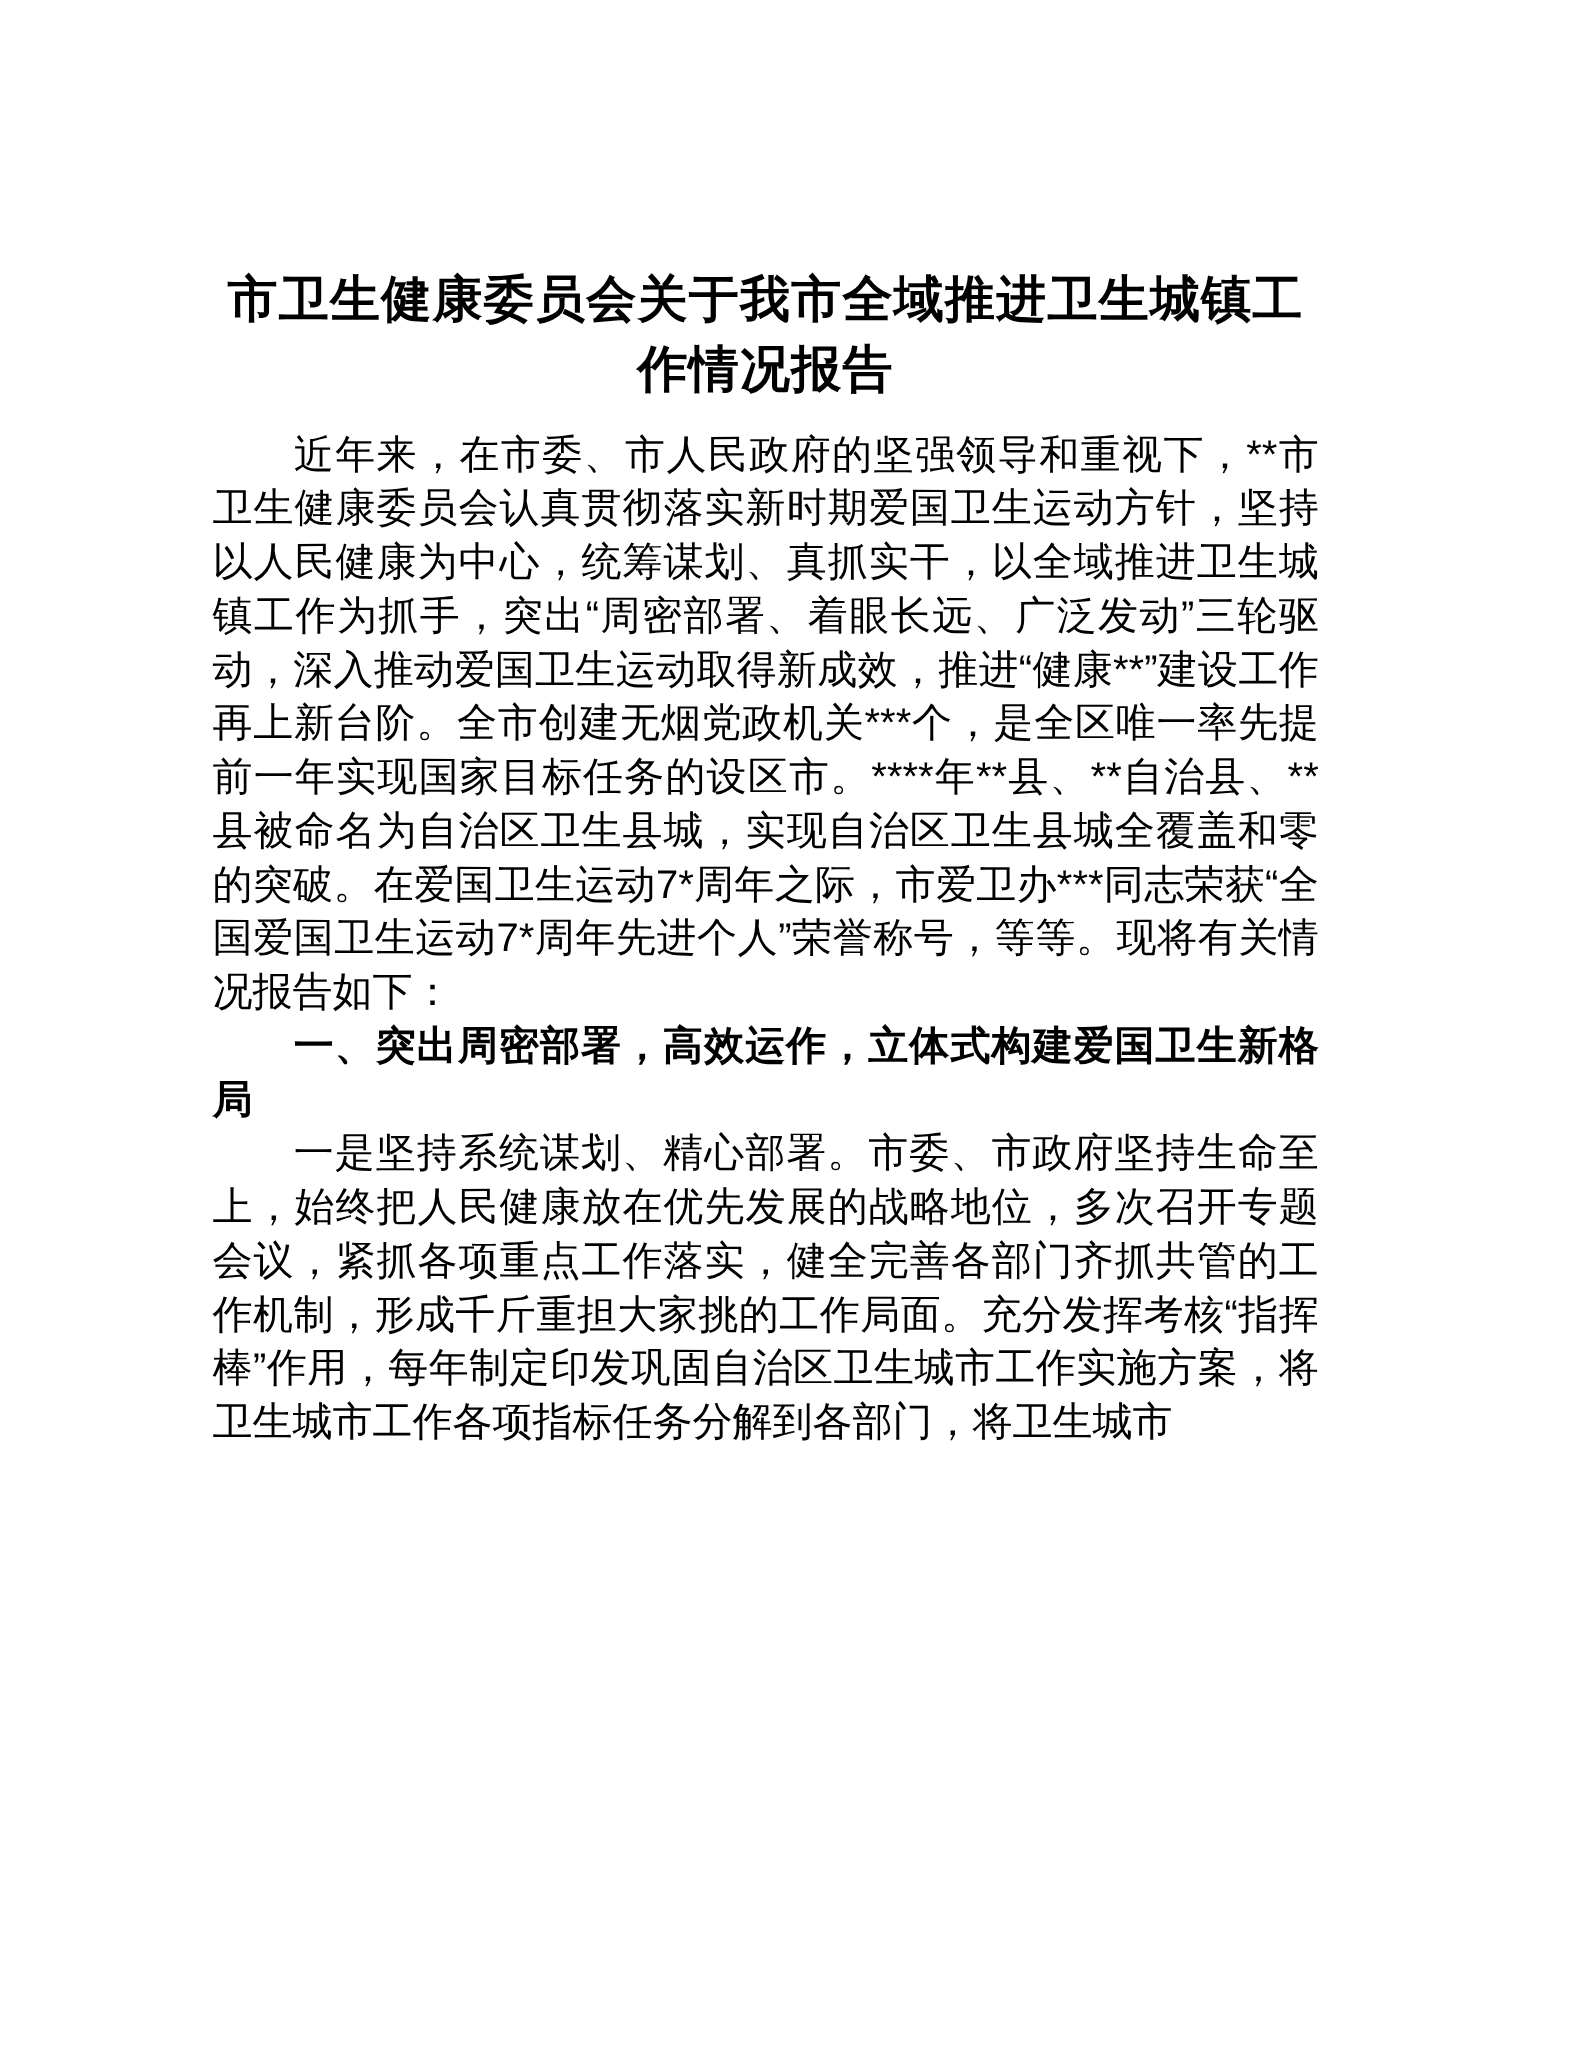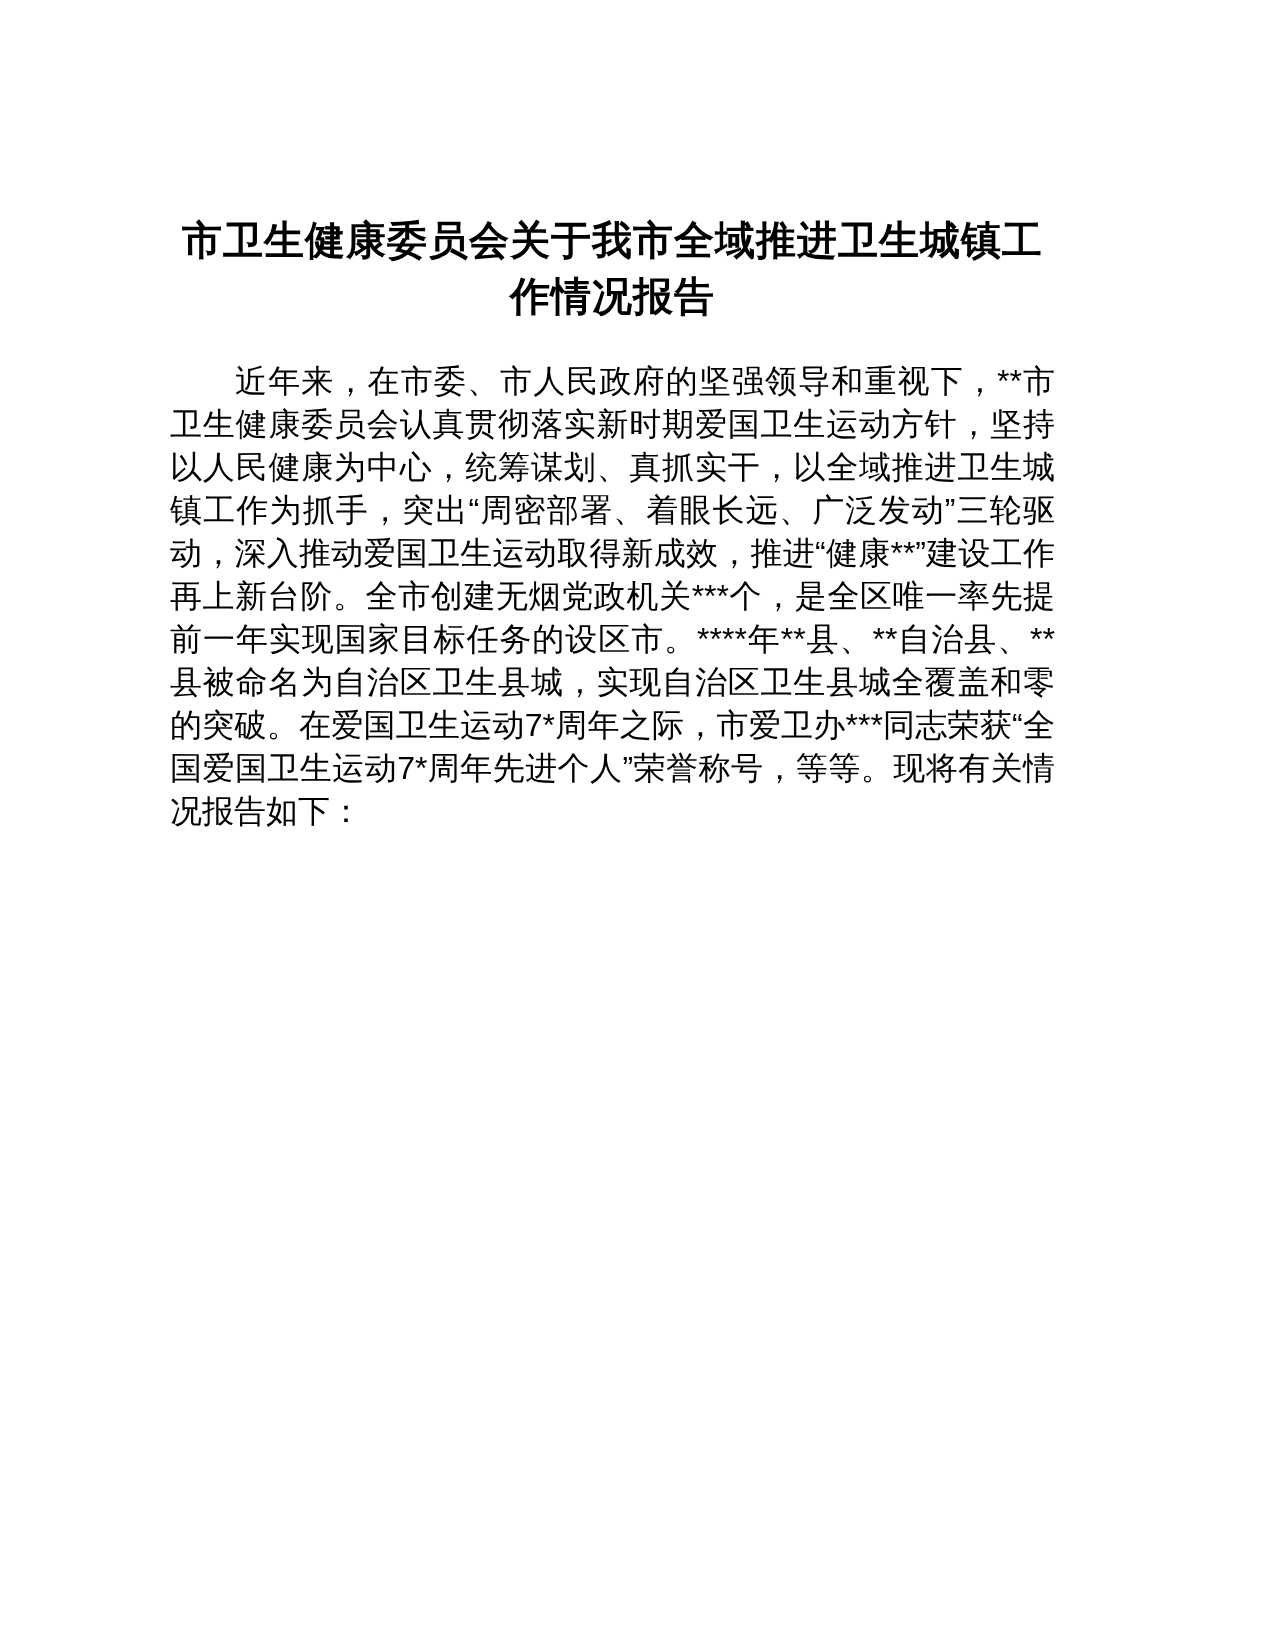--- a/index.html
+++ b/index.html
@@ -16,21 +16,21 @@
     height: 1650px;
     background: #ffffff;
     padding: 212px 220px 0 170px;
   }
   .doc-title {
     font-size: 40px;
     font-weight: 700;
     text-align: center;
     line-height: 56px;
     letter-spacing: 1px;
-    margin-bottom: 36px;
+    margin-bottom: 18px;
   }
   .para {
     font-size: 32px;
     line-height: 43px;
     text-align: justify;
     text-justify: inter-ideograph;
     text-indent: 65px;
     font-weight: 500;
     word-break: break-all;
   }
@@ -42,14 +42,16 @@
   }
 </style>
 </head>
 <body>
 
 <div class="page">
   <h1 class="doc-title">市卫生健康委员会关于我市全域推进卫生城镇工作情况报告</h1>
 
   <p class="para">近年来，在市委、市人民政府的坚强领导和重视下，**市卫生健康委员会认真贯彻落实新时期爱国卫生运动方针，坚持以人民健康为中心，统筹谋划、真抓实干，以全域推进卫生城镇工作为抓手，突出“周密部署、着眼长远、广泛发动”三轮驱动，深入推动爱国卫生运动取得新成效，推进“健康**”建设工作再上新台阶。全市创建无烟党政机关***个，是全区唯一率先提前一年实现国家目标任务的设区市。****年**县、**自治县、**县被命名为自治区卫生县城，实现自治区卫生县城全覆盖和零的突破。在爱国卫生运动7*周年之际，市爱卫办***同志荣获“全国爱国卫生运动7*周年先进个人”荣誉称号，等等。现将有关情况报告如下：</p>
 
+  <p class="para section-heading">一、突出周密部署，高效运作，立体式构建爱国卫生新格局</p>
 
+  <p class="para">一是坚持系统谋划、精心部署。市委、市政府坚持生命至上，始终把人民健康放在优先发展的战略地位，多次召开专题会议，紧抓各项重点工作落实，健全完善各部门齐抓共管的工作机制，形成千斤重担大家挑的工作局面。充分发挥考核“指挥棒”作用，每年制定印发巩固自治区卫生城市工作实施方案，将卫生城市工作各项指标任务分解到各部门，将卫生城市</p>
 </div>
 
 </body></html>

